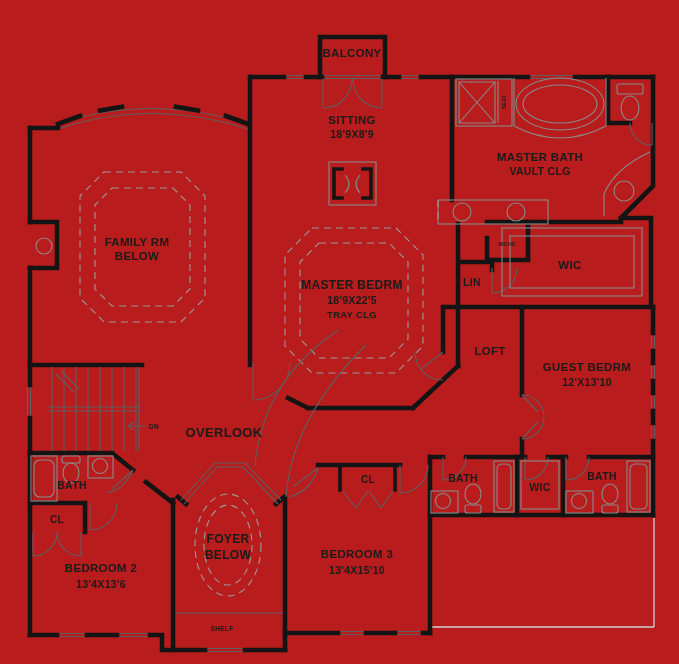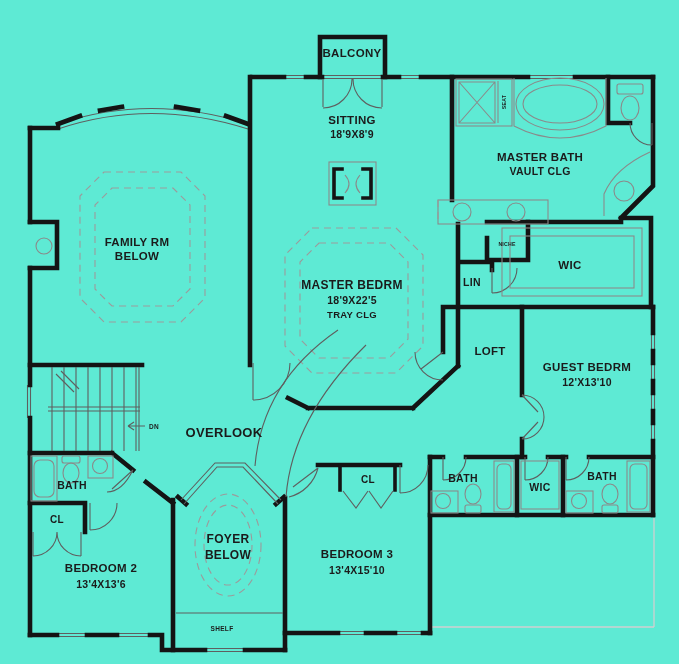--- a/index.html
+++ b/index.html
@@ -1,16 +1,16 @@
 <!DOCTYPE html>
 <html><head>
 <meta charset="utf-8">
 <style>
   html,body{margin:0;padding:0;background:#ffffff;}
-  .stage{position:relative;width:679px;height:664px;background:#5eead4;overflow:hidden;text-decoration:underline;}
+  .stage{position:relative;width:679px;height:664px;background:#b91c1c;overflow:hidden;text-decoration:underline;}
   svg{display:block;}
   .wall{stroke:#141414;stroke-width:4.6;fill:none;stroke-linecap:square;}
   .wallthin{stroke:#141414;stroke-width:3.6;fill:none;stroke-linecap:square;}
   .thin{stroke:#5f5f5f;stroke-width:1.1;fill:none;}
   .fix{stroke:#8a8a8a;stroke-width:1.1;fill:none;}
   .dash{stroke:#9b9b9b;stroke-width:1.1;fill:none;stroke-dasharray:7 5;}
   .frame{stroke:#d0d0d0;stroke-width:1.3;fill:none;}
   text{font-family:"Liberation Sans","DejaVu Sans",sans-serif;fill:#1b1b1b;font-weight:700;letter-spacing:.3px;}
   .t11{font-size:11.5px;} .t10{font-size:10.5px;} .t12{font-size:12px;} .t13{font-size:13px;}
   .t9{font-size:9.5px;} .t6{font-size:6.5px;} .t5{font-size:5.2px;letter-spacing:.2px;}

